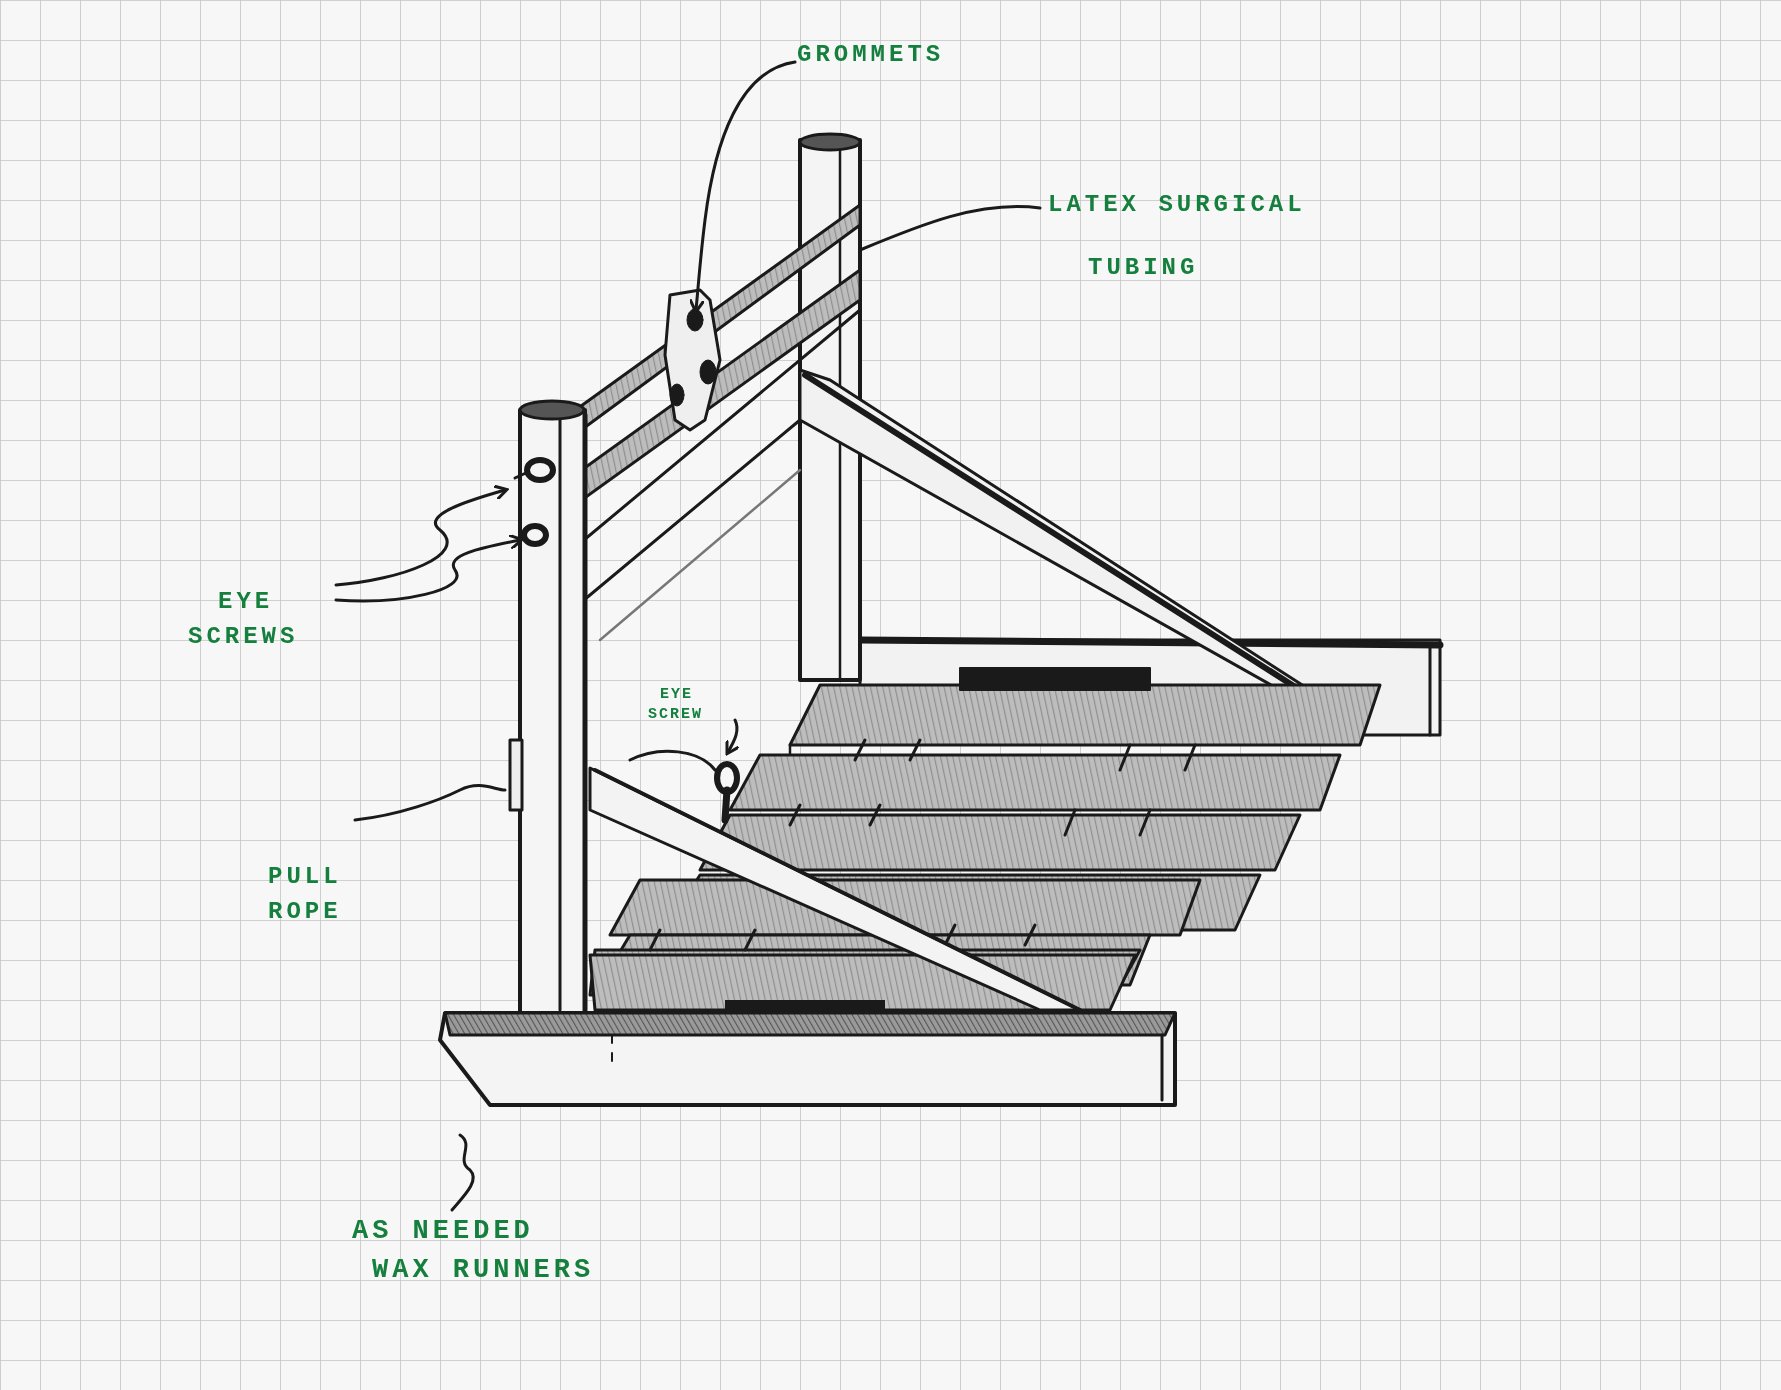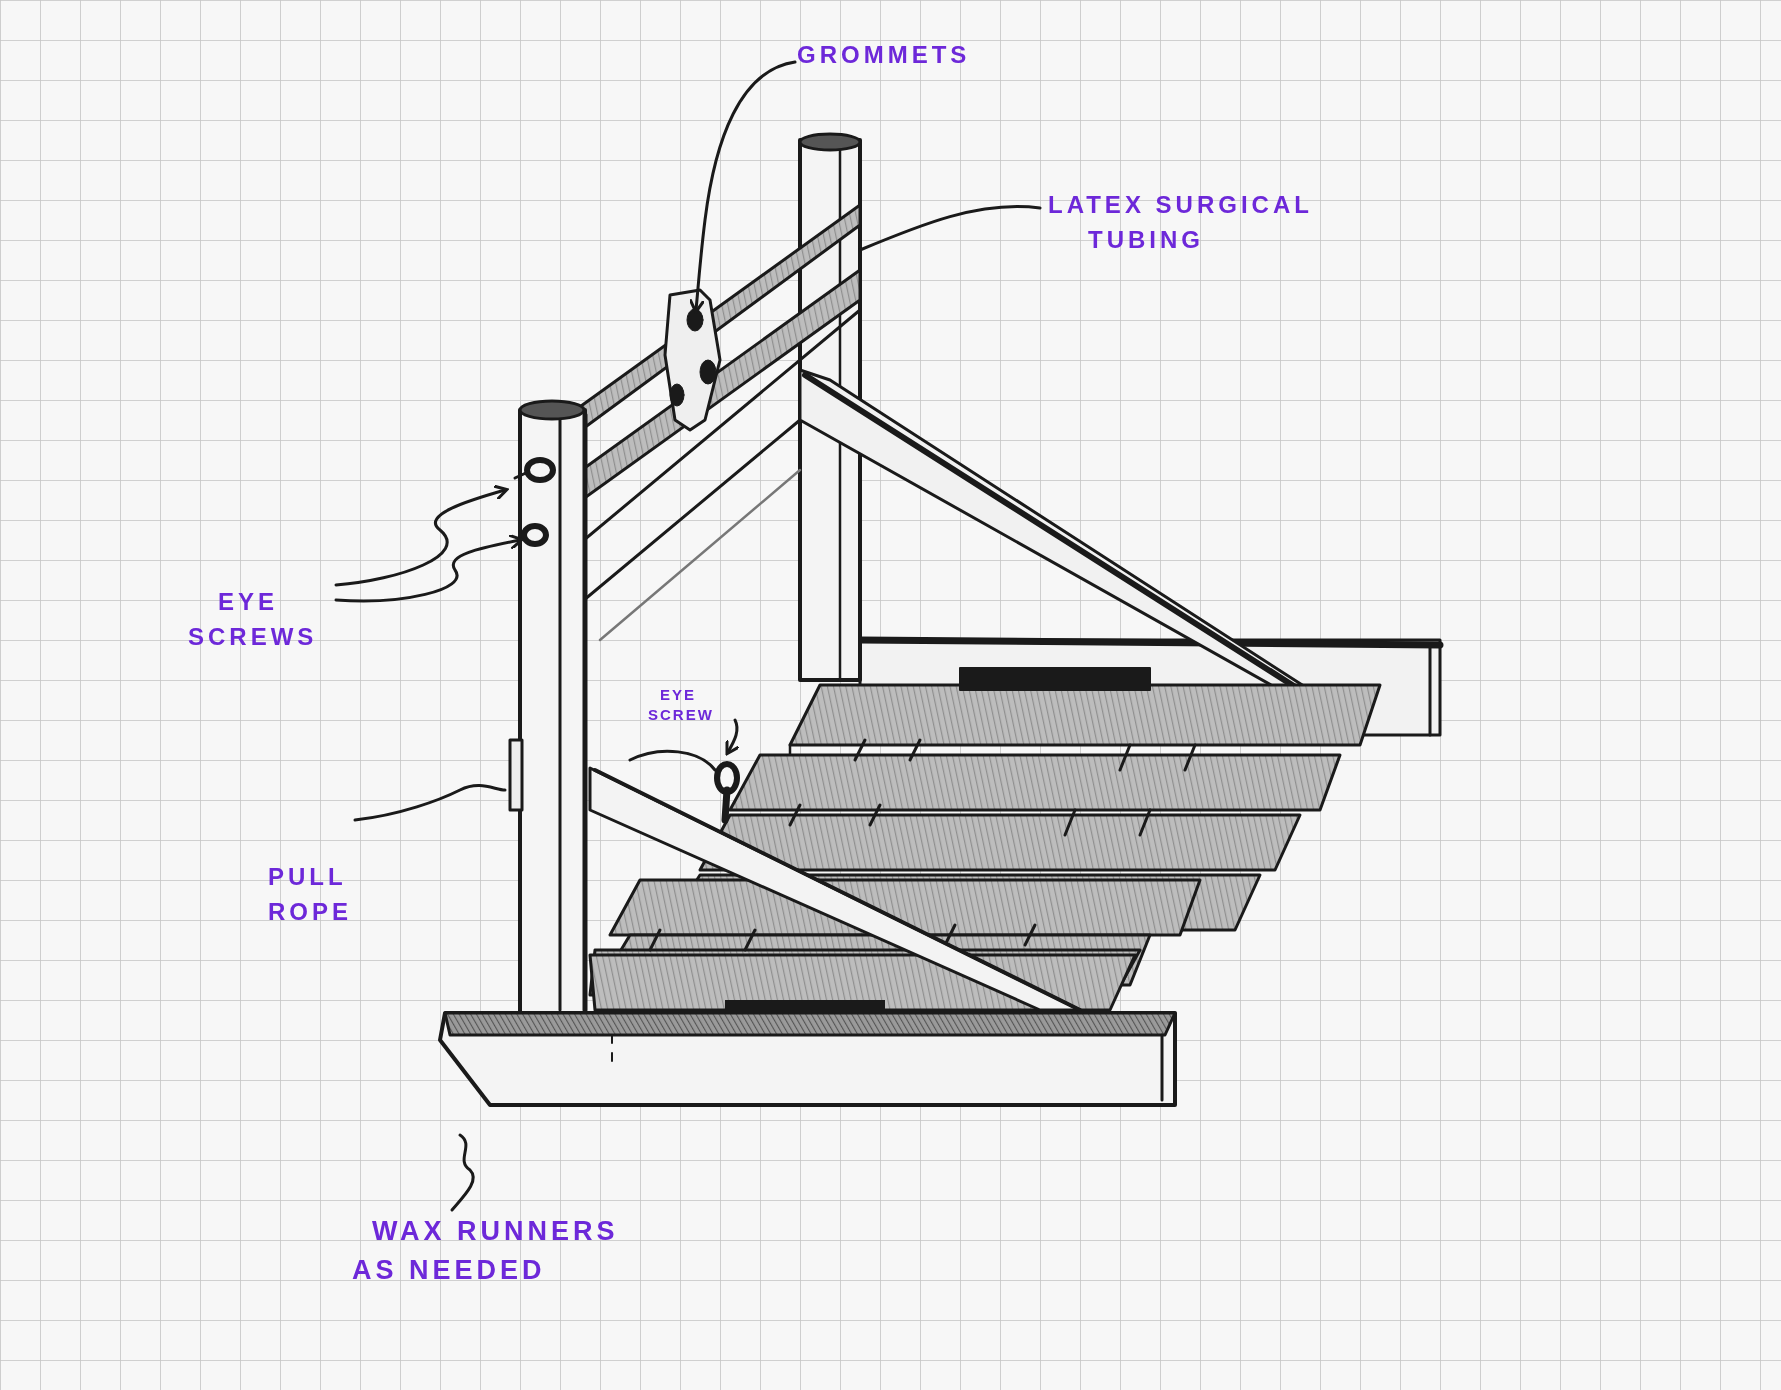--- a/index.html
+++ b/index.html
@@ -1,22 +1,22 @@
 <!DOCTYPE html>
 <html><head>
   <meta charset="utf-8">
   <style>
     html, body { margin: 0; padding: 0; background: #f7f7f7; }
     body { width: 1781px; height: 1390px; overflow: hidden; position: relative; font-family: "DejaVu Sans", sans-serif; }
     #paper { position: absolute; left: 0; top: 0; width: 1781px; height: 1390px; }
     .label {
       position: absolute;
-      font-family: Liberation Sans, sans-serif;
+      font-family: Liberation Mono, monospace;
       font-weight: bold;
-      color: #6d28d9;
+      color: #15803d;
       letter-spacing: 4px;
       font-size: 24px;
       line-height: 1.45;
       white-space: nowrap;
       text-transform: uppercase;
     }
     .label .line { display: block; }
     .small { font-size: 15px; letter-spacing: 2px; line-height: 1.35; }
   </style>
 </head>
@@ -168,34 +168,34 @@
     <path d="M460,1135 C475,1145 455,1160 470,1170 C480,1180 465,1195 452,1210"></path>
   </g>
 </svg>
 
 <div class="label" style="left:797px; top:38px;">
   <span class="line">GROMMETS</span>
 </div>
 
 <div class="label" style="left:1048px; top:188px;">
   <span class="line">LATEX SURGICAL</span>
-  <span class="line" style="padding-left:40px;">TUBING</span>
+  <span class="line" style="padding-left:40px;margin-top:28px;">TUBING</span>
 </div>
 
 <div class="label" style="left:188px; top:585px;">
   <span class="line" style="padding-left:30px;">EYE</span>
   <span class="line">SCREWS</span>
 </div>
 
 <div class="label small" style="left:648px; top:685px;">
   <span class="line" style="padding-left:12px;">EYE</span>
   <span class="line">SCREW</span>
 </div>
 
 <div class="label" style="left:268px; top:860px;">
   <span class="line">PULL</span>
   <span class="line">ROPE</span>
 </div>
 
 <div class="label" style="left:372px; top:1212px; font-size:27px;">
+  <span class="line" style="margin-left:-20px;">AS NEEDED</span>
   <span class="line">WAX RUNNERS</span>
-  <span class="line" style="margin-left:-20px;">AS NEEDED</span>
 </div>
 
 </body></html>

